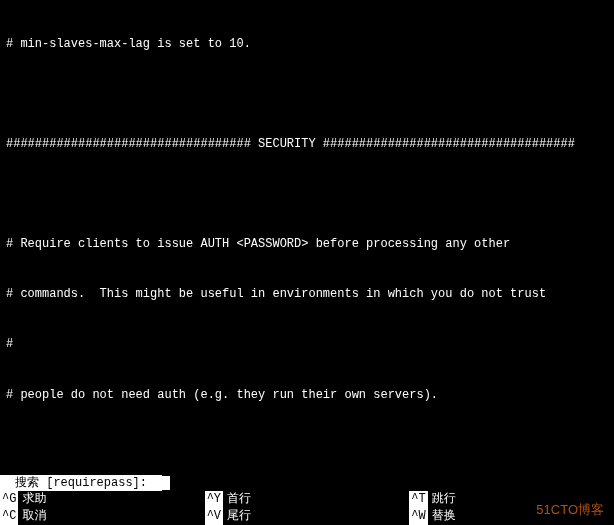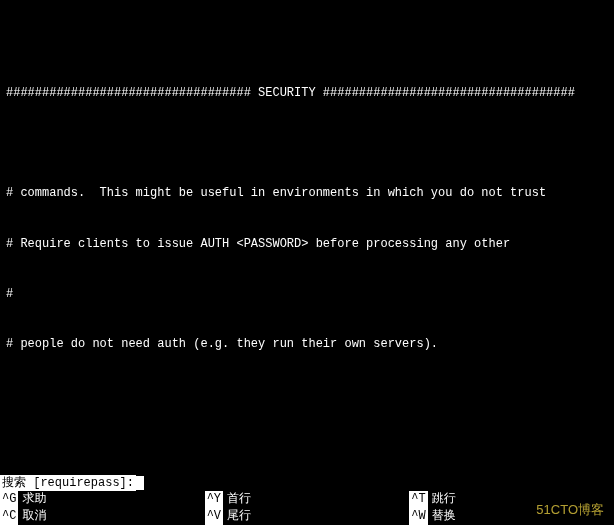--- a/index.html
+++ b/index.html
@@ -26,21 +26,21 @@
       right: 0;
       font-size: 12px;
     }
     .search-line {
       display: flex;
       align-items: center;
     }
     .search-text {
       background: #fff;
       color: #000;
-      padding: 0 2px;
+      padding: 0 15px;
     }
     .cursor {
       background: #fff;
       width: 8px;
       height: 14px;
       display: inline-block;
       vertical-align: middle;
     }
     .shortcuts {
       display: flex;
@@ -54,35 +54,36 @@
     .key {
       background: #fff;
       color: #000;
       padding: 0 2px;
       margin-right: 4px;
     }
     .watermark {
       position: absolute;
       right: 10px;
       bottom: 6px;
-      color: #fde047;
+      color: #f97316;
       font-size: 13px;
       font-family: Arial, sans-serif;
       opacity: 0.7;
     }
   </style>
 </head>
 <body>
 
 <div class="editor">
+  <span class="line"># min-slaves-max-lag is set to 10.</span>
   <span class="line"></span>
   <span class="line">################################## SECURITY ###################################</span>
   <span class="line"></span>
+  <span class="line"># Require clients to issue AUTH &lt;PASSWORD&gt; before processing any other</span>
   <span class="line"># commands.  This might be useful in environments in which you do not trust</span>
-  <span class="line"># Require clients to issue AUTH &lt;PASSWORD&gt; before processing any other</span>
   <span class="line">#</span>
   <span class="line"># people do not need auth (e.g. they run their own servers).</span>
   
   
   
   
   
   
   
   

